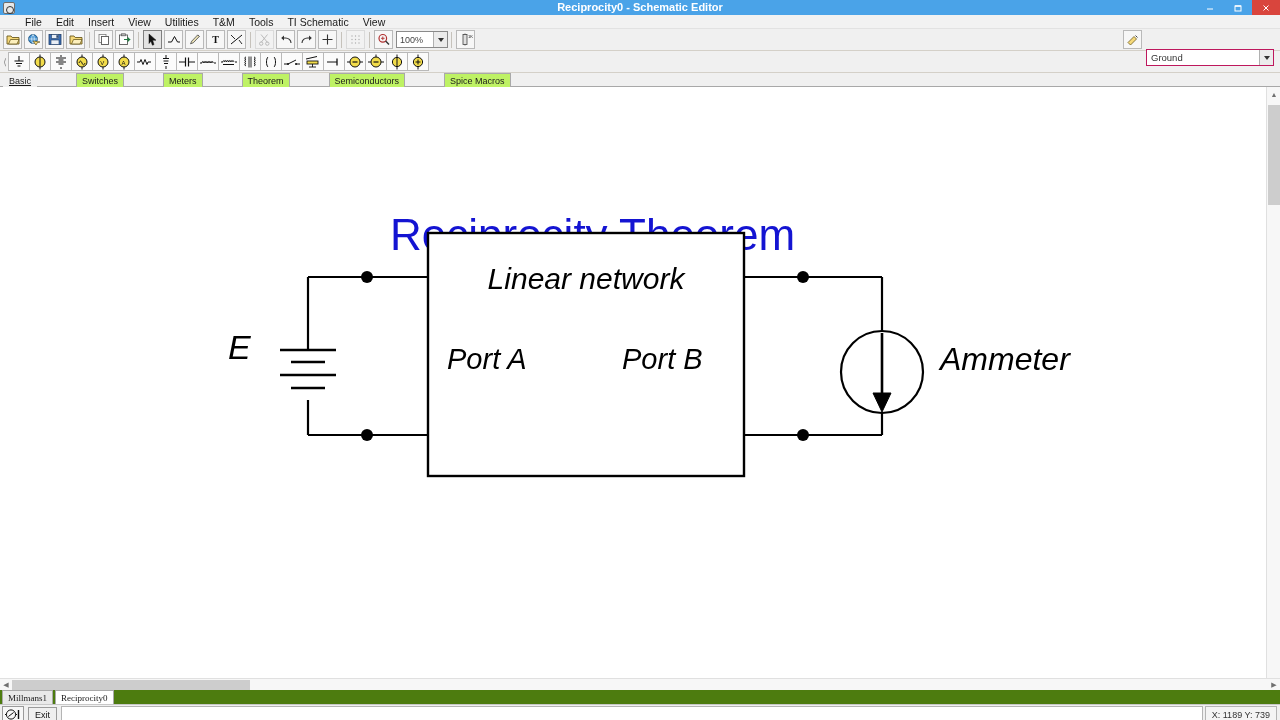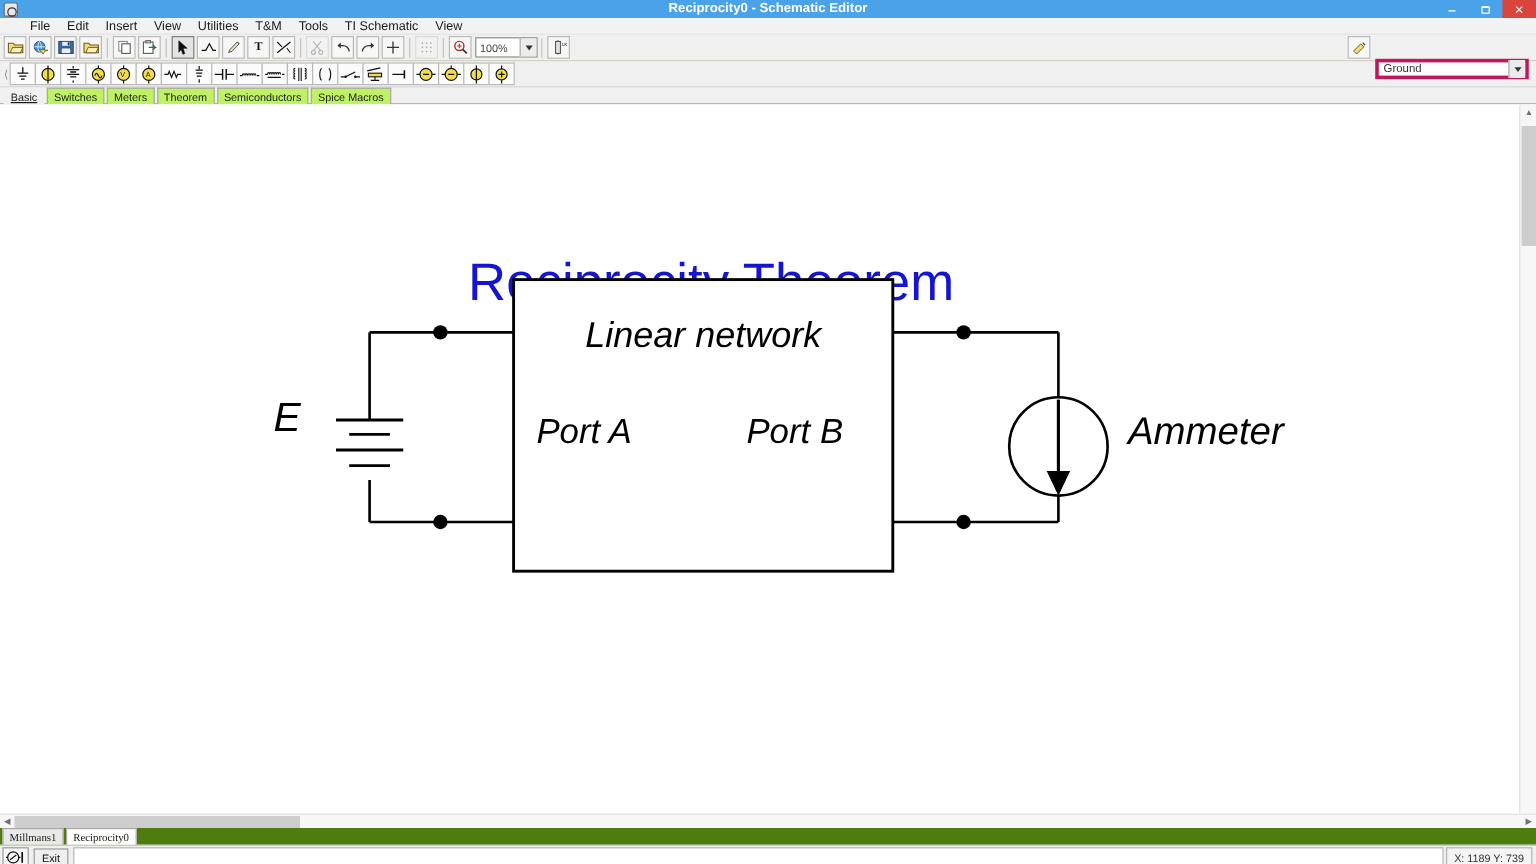--- a/index.html
+++ b/index.html
@@ -135,21 +135,21 @@
     border-top: 4px solid #333;
   }
   #toolbar1-right {
     margin-left: auto;
     display: flex;
     align-items: center;
     padding-right: 4px;
   }
   #ground-combo {
     width: 128px; height: 17px;
-    border: 3px solid #be185d;
+    border: 1px solid #be185d;
     background: #ffffff;
     display: flex; align-items: center;
     margin-left: 3px;
     margin-top: 36px;
   }
   #ground-combo .val {
     font-size: 9.5px; color: #333; padding-left: 4px; flex: 1;
   }
 
   
@@ -177,20 +177,21 @@
   }
 
   
   #tabstrip {
     height: 14px;
     background: #f0f0f0;
     display: flex;
     align-items: center;
     padding-left: 3px;
     border-bottom: 1px solid #a8a8a8;
+    gap: 37px;
   }
   .lib-tab {
     font-size: 9px;
     color: #1a1a1a;
     padding: 1px 5px 0 5px;
     border: 1px solid #a9a9a9;
     border-bottom: none;
     background: #bef264;
     margin-right: 2px;
     line-height: 12px;

